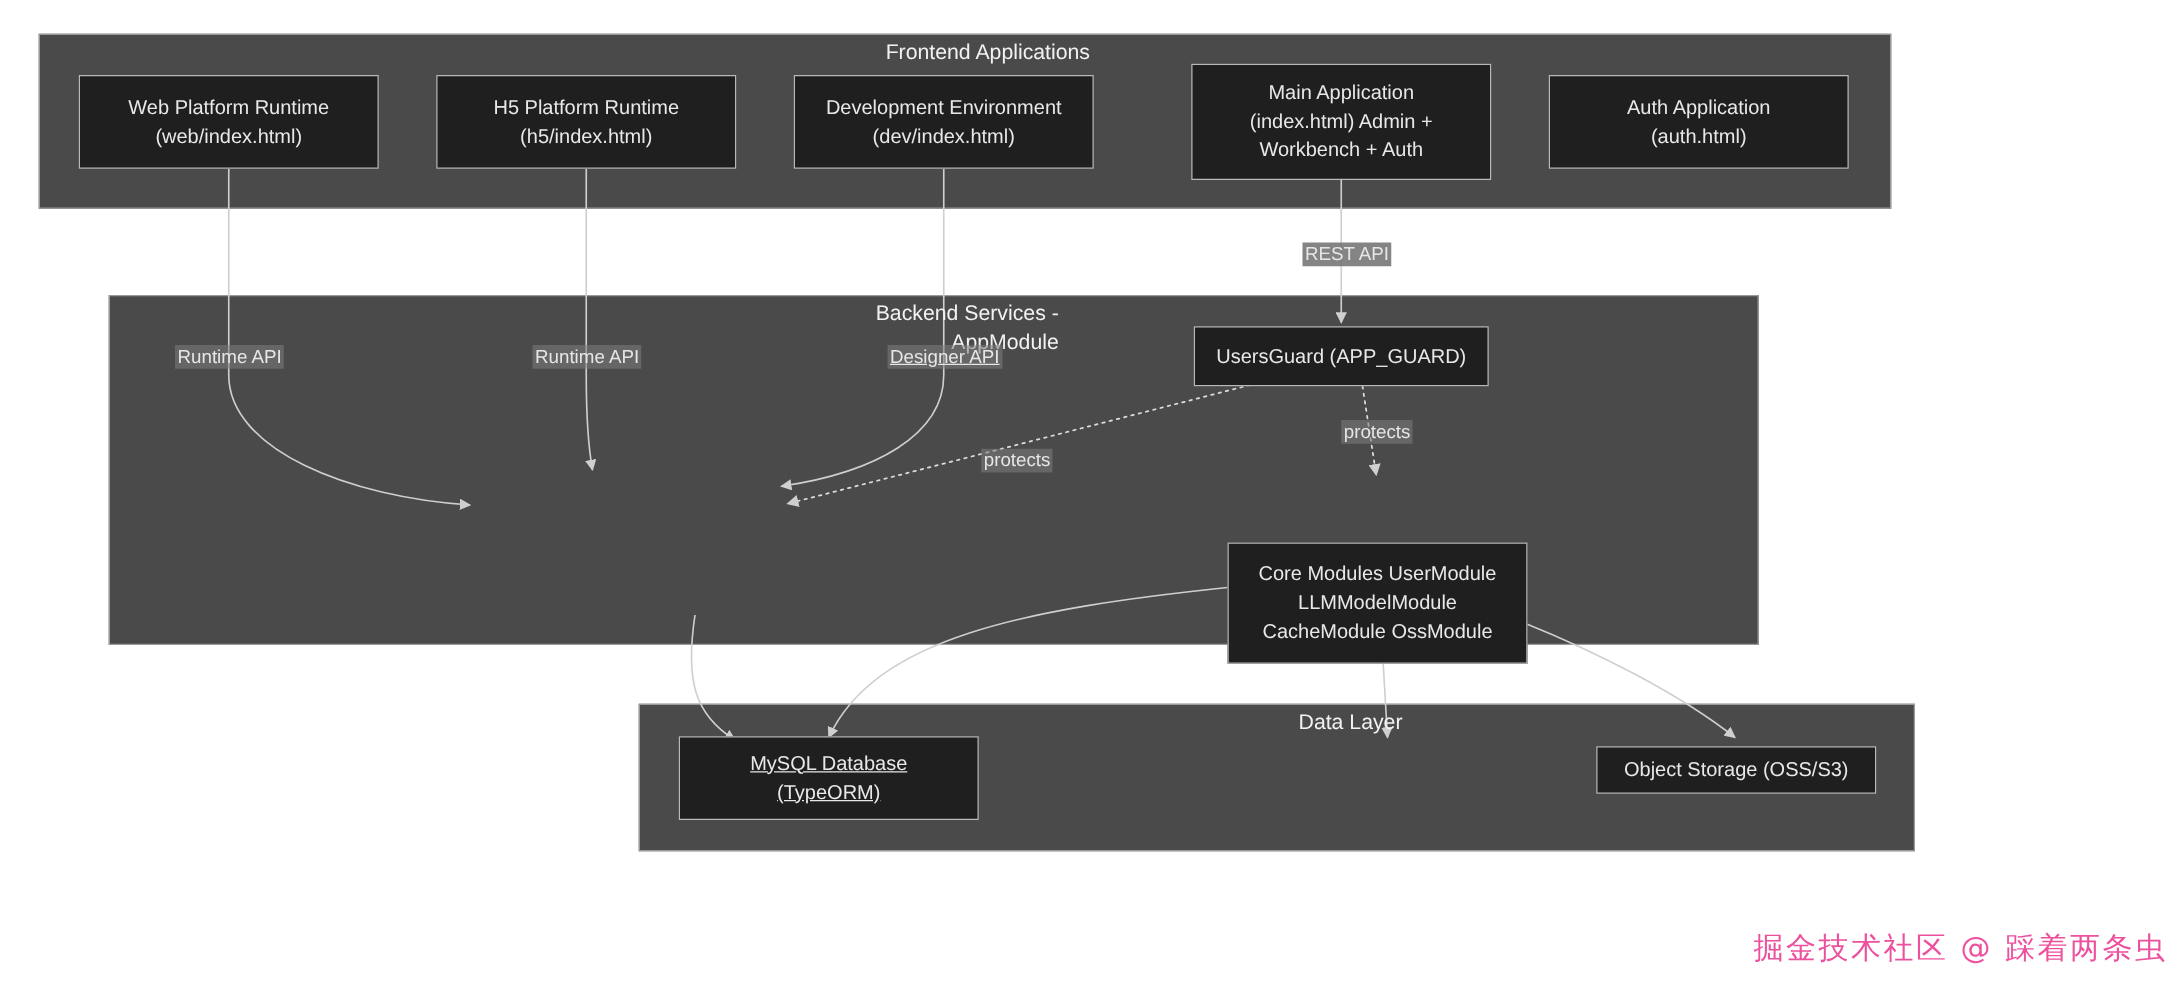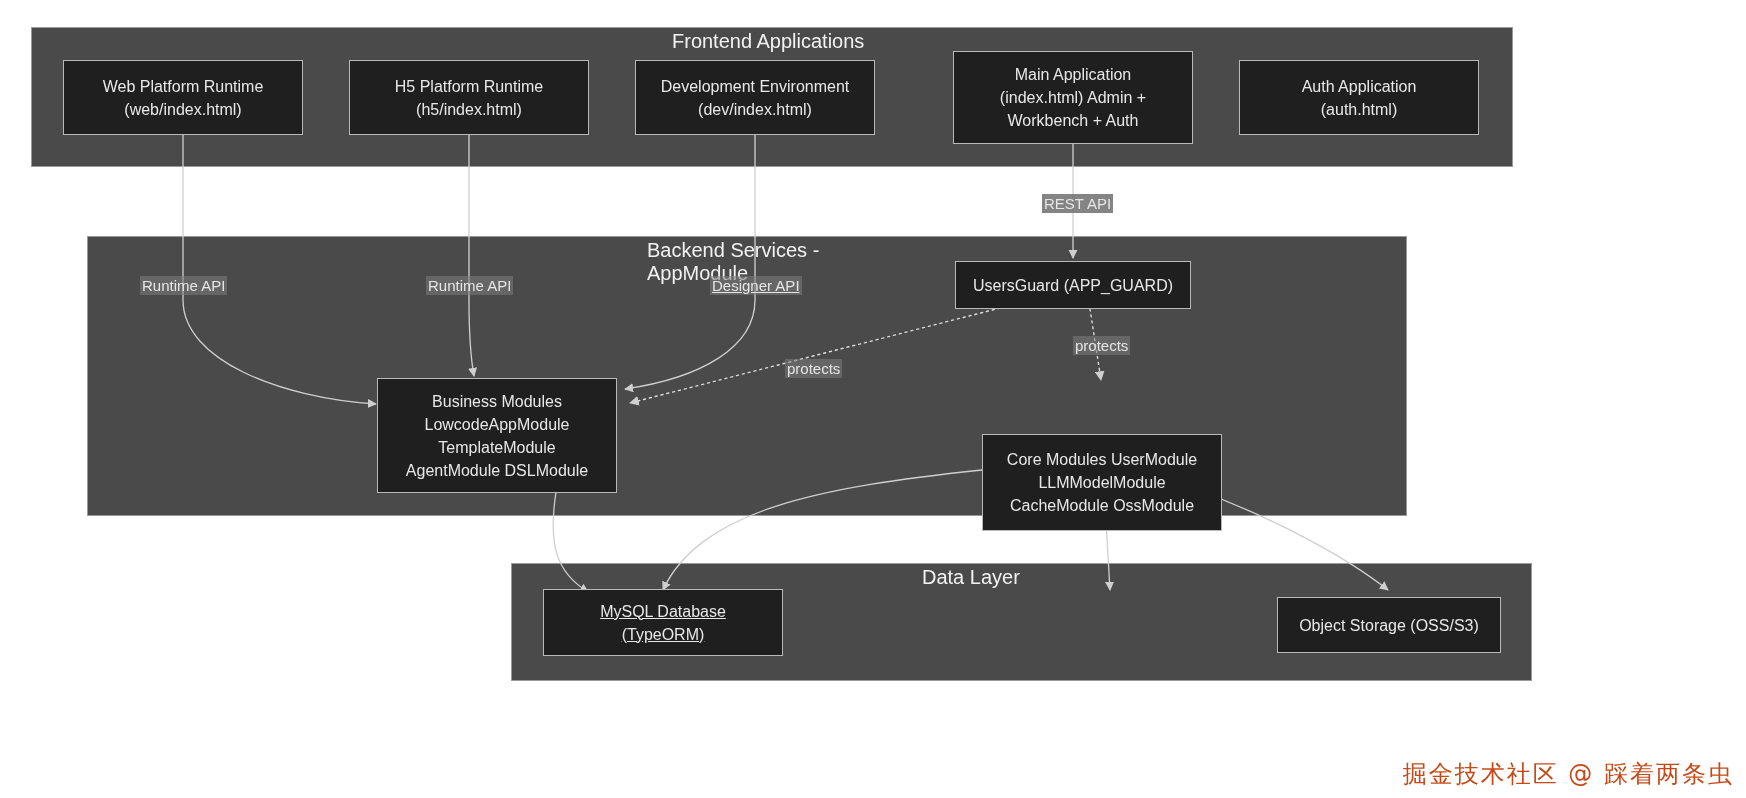--- a/index.html
+++ b/index.html
@@ -19,23 +19,23 @@
   }
   .cluster {
     position: absolute;
     background: #4a4a4a;
     border: 1px solid #9a9a9a;
     box-sizing: border-box;
   }
   .cluster-title {
     position: absolute;
     color: #f2f2f2;
-    font-size: 20px;
+    font-size: 17px;
     line-height: 23px;
-    text-align: left;
+    text-align: right;
     white-space: pre-line;
     width: 200px;
     z-index: 6;
   }
   .node {
     position: absolute;
     background: #1f1f1f;
     border: 1px solid #b9b9b9;
     box-sizing: border-box;
     color: #e8e8e8;
@@ -66,23 +66,23 @@
     padding: 0 2px;
     white-space: nowrap;
     z-index: 7;
   }
   .edge-label.onwhite {
     background: rgba(110,110,110,0.85);
   }
   .watermark {
     position: absolute;
     right: 12px;
-    bottom: 8px;
+    bottom: 24px;
     font-size: 24px;
-    color: #c2410c;
+    color: #ec4899;
     letter-spacing: 2px;
     font-family: "DejaVu Sans", sans-serif;
     opacity: 0.95;
     z-index: 9;
     white-space: nowrap;
   }
 </style>
 </head>
 <body>
 
@@ -140,31 +140,27 @@
 (h5/index.html)</div>
   <div class="node" style="left:635px; top:60px; width:240px; height:75px;">Development Environment
 (dev/index.html)</div>
   <div class="node" style="left:1239px; top:60px; width:240px; height:75px;">Auth Application
 (auth.html)</div>
   <div class="node" style="left:953px; top:51px; width:240px; height:93px;">Main Application
 (index.html) Admin +
 Workbench + Auth</div>
 
   <div class="node" style="left:955px; top:261px; width:236px; height:48px;">UsersGuard (APP_GUARD)</div>
-  <div class="node" style="left:377px; top:378px; width:240px; height:115px;">Business Modules
-LowcodeAppModule
-TemplateModule
-AgentModule DSLModule</div>
   <div class="node" style="left:982px; top:390px; width:240px; height:97px;margin-top:44px;">Core Modules UserModule
 LLMModelModule
 CacheModule OssModule</div>
 
   <div class="node" style="left:543px; top:589px; width:240px; height:67px;text-decoration:underline;">MySQL Database
 (TypeORM)</div>
-  <div class="node" style="left:1277px; top:597px; width:224px; height:56px;">Object Storage (OSS/S3)</div>
+  <div class="node" style="left:1277px; top:597px; width:224px; height:38px;">Object Storage (OSS/S3)</div>
 
   <div class="edge-label onwhite" style="left:1042px; top:194px;">REST API</div>
   <div class="edge-label" style="left:140px; top:276px;">Runtime API</div>
   <div class="edge-label" style="left:426px; top:276px;">Runtime API</div>
   <div class="edge-label" style="left:710px; top:276px;text-decoration:underline;">Designer API</div>
   <div class="edge-label" style="left:785px; top:359px;">protects</div>
   <div class="edge-label" style="left:1073px; top:336px;">protects</div>
 
   <div class="watermark">掘金技术社区 @ 踩着两条虫</div>
 

